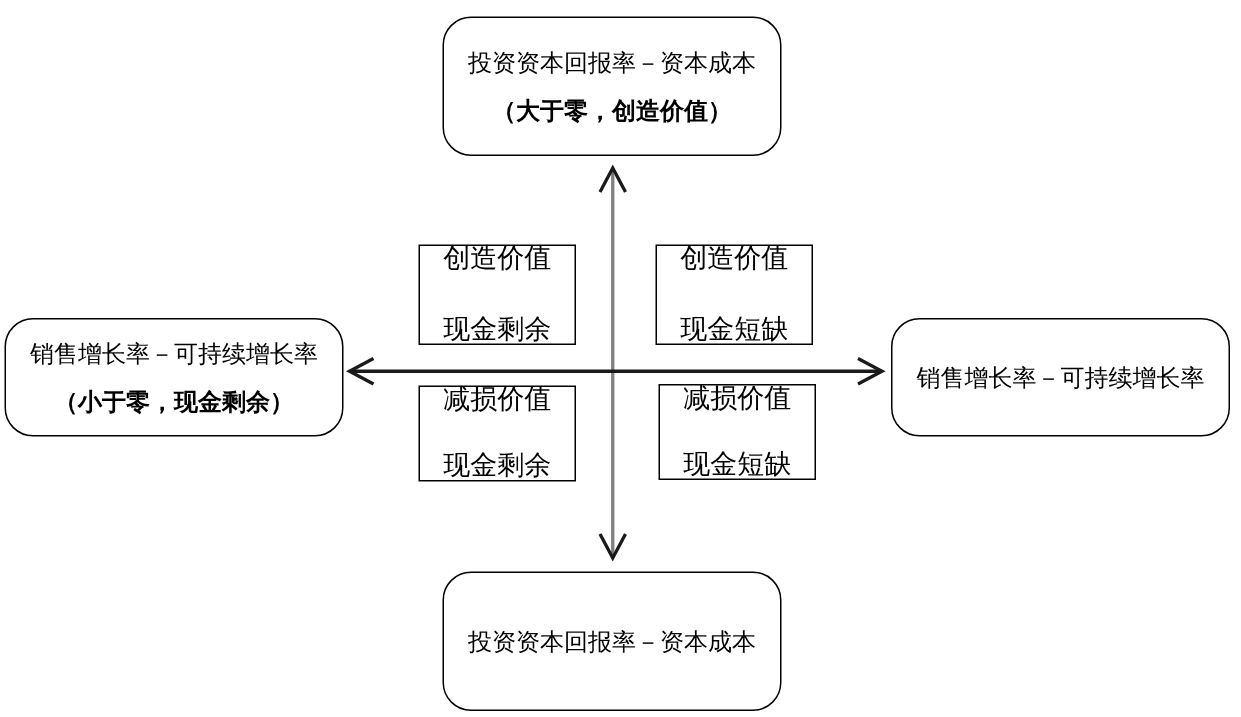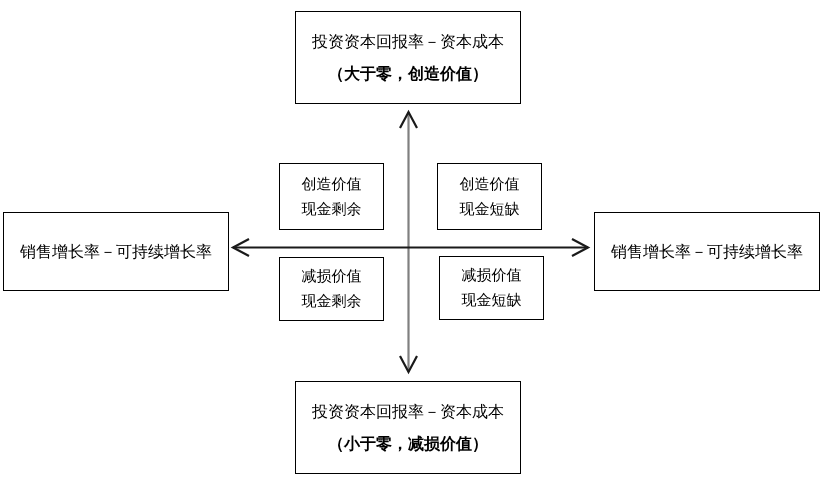--- a/index.html
+++ b/index.html
@@ -33,29 +33,31 @@
     line-height: 1.0;
   }
   .box .ln {
     display: block;
     white-space: nowrap;
   }
 
   
   .box-main {
     font-size: 16px;
+    border-radius: 19px;
   }
   .box-main .ln + .ln {
     margin-top: 16px;
     font-weight: bold;
   }
 
   
   .box-quad {
-    font-size: 15px;
+    font-size: 18px;
+    justify-content: space-between;
   }
   .box-quad .ln + .ln {
     margin-top: 10px;
   }
 
   
   #box-top     { left: 295px; top: 11px;  width: 226px; height: 93px; }
   #box-bottom  { left: 295px; top: 381px; width: 226px; height: 93px; }
   #box-left    { left: 3px;   top: 212px; width: 226px; height: 79px; }
   #box-right   { left: 594px; top: 212px; width: 226px; height: 79px; }
@@ -95,25 +97,25 @@
     <polyline points="572,239 588,247.5 572,256" fill="none" stroke="#1a1a1a" stroke-width="2.2" stroke-linecap="butt" stroke-linejoin="miter"></polyline>
   </svg>
 
   <div class="box box-main" id="box-top">
     <span class="ln">投资资本回报率－资本成本</span>
     <span class="ln">（大于零，创造价值）</span>
   </div>
 
   <div class="box box-main" id="box-bottom">
     <span class="ln">投资资本回报率－资本成本</span>
-    <span class="ln">（小于零，减损价值）</span>
   </div>
 
   <div class="box box-main" id="box-left">
     <span class="ln">销售增长率－可持续增长率</span>
+    <span class="ln">（小于零，现金剩余）</span>
   </div>
 
   <div class="box box-main" id="box-right">
     <span class="ln">销售增长率－可持续增长率</span>
   </div>
 
   <div class="box box-quad" id="quad-tl">
     <span class="ln">创造价值</span>
     <span class="ln">现金剩余</span>
   </div>

